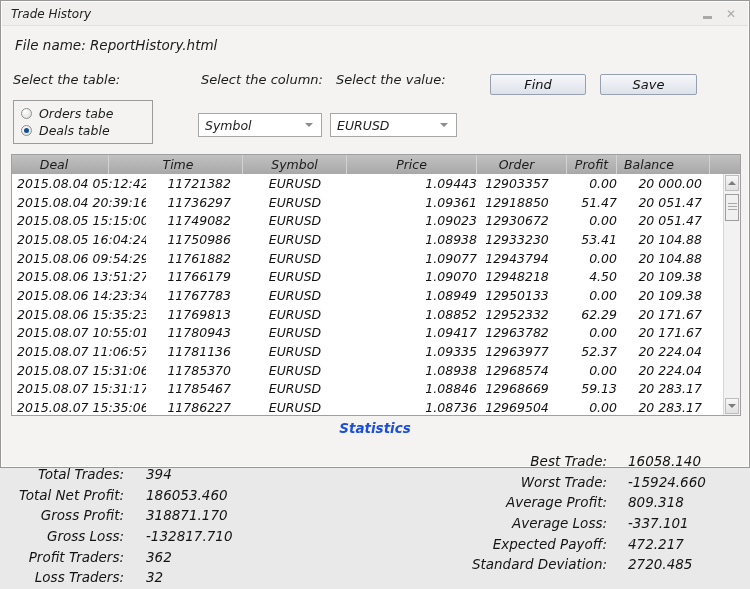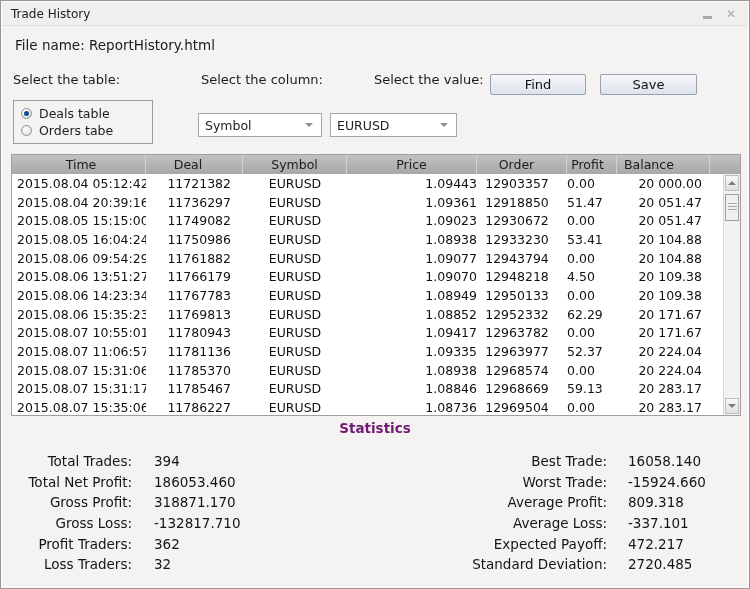--- a/index.html
+++ b/index.html
@@ -4,24 +4,25 @@
 <style>
   * { margin:0; padding:0; box-sizing:border-box; }
   html,body { width:750px; height:589px; }
   body {
     font-family:"DejaVu Sans","Liberation Sans",sans-serif;
     background:#e9e9e9;
     color:#1d1d1d;
     -webkit-font-smoothing:antialiased;
   }
   .window {
-    position:relative; width:750px; height:589px;
+    position:relative; width:750px; height:468px;
     background:#f4f3f1;
     border:1px solid #979797;
     box-shadow:inset 0 0 0 1px #fbfbfa;
+    font-style:italic;
   }
   
   .titlebar {
     position:absolute; top:1px; left:1px; right:1px; height:24px;
     background:#f0efee; border-bottom:1px solid #e2e1e0;
     display:flex; align-items:center; padding:0 9px;
     font-size:12px; color:#222;
   }
   .titlebar .spacer { flex:1; }
   .winbtn {
@@ -31,21 +32,21 @@
   .min-glyph { width:9px; height:3px; background:#a9a9a9; margin-top:7px; }
   .close-glyph { color:#a9a9a9; font-size:12px; font-weight:bold; line-height:1; }
   
   .filename {
     position:absolute; left:14px; top:36px; font-size:13.5px; color:#1b1b1b;
   }
   
   .ctl-label { position:absolute; top:71px; font-size:13px; color:#1b1b1b; }
   .lbl-table  { left:12px; }
   .lbl-column { left:200px; }
-  .lbl-value  { left:335px;margin-left:38px; }
+  .lbl-value  { left:335px; }
   
   .btn {
     position:absolute; top:73px; height:21px;
     background:linear-gradient(#f6f7fa,#dde2ea);
     border:1px solid #96a0af; border-radius:2px;
     font-size:13px; color:#111; font-family:inherit;
     display:flex; align-items:center; justify-content:center;
     cursor:default;
   }
   .btn-find { left:489px; width:96px; }
@@ -97,21 +98,21 @@
     border-right:1px solid #d2d2d2; height:100%;
   }
   .grid-body { position:absolute; left:0; top:19px; right:17px; bottom:0; background:#fff; }
   .trow { display:flex; height:18.7px; align-items:center; font-size:12.5px; color:#111; }
   .tcell { white-space:nowrap; overflow:hidden; }
   .c0 { width:134px; text-align:left;  padding-left:5px;  }
   .c1 { width:97px;  text-align:right; padding-right:12px; }
   .c2 { width:104px; text-align:center; }
   .c3 { width:130px; text-align:right; }
   .c4 { width:90px;  text-align:center; padding-right:10px; }
-  .c5 { width:50px;  text-align:left; padding-right:8px; }
+  .c5 { width:50px;  text-align:right; padding-right:0; }
   .c6 { width:93px;  text-align:right; padding-right:8px; }
   .hcell.c6 { justify-content:flex-start; padding-left:7px; padding-right:0; }
   
   .vscroll {
     position:absolute; top:19px; right:0; bottom:0; width:17px;
     background:#f2f2f2; border-left:1px solid #d6d6d6;
   }
   .sbtn {
     position:absolute; left:1px; right:1px; height:16px;
     background:linear-gradient(#f7f7f7,#e1e1e1); border:1px solid #bdbdbd;
@@ -125,24 +126,24 @@
     background:#f0f0f0; border:1px solid #9d9d9d;
     display:flex; align-items:center; justify-content:center;
   }
   .sthumb .grip {
     width:9px; height:9px;
     background:repeating-linear-gradient(#a8a8a8 0 1px, transparent 1px 3px);
   }
   
   .stats-title {
     position:absolute; left:0; right:0; top:419px; text-align:center;
-    font-size:13.5px; font-weight:bold; color:#701a75;
+    font-size:13.5px; font-weight:bold; color:#1d4ed8;
   }
   .stats-col { position:absolute; top:450px; font-size:13.5px; color:#141414; }
-  .stats-left  { left:8px;  width:350px; }
+  .stats-left  { left:0;  width:350px;margin-top:13px; }
   .stats-right { left:378px; width:360px; }
   .stat-row { display:grid; height:20.6px; align-items:center; }
   .stats-left  .stat-row { grid-template-columns:123px auto; column-gap:22px; }
   .stats-right .stat-row { grid-template-columns:228px auto; column-gap:21px; }
   .stat-label { text-align:right; }
   .stat-value { text-align:left; }
 </style>
 </head>
 <body>
 
@@ -163,42 +164,42 @@
 
   <div class="ctl-label lbl-table">Select the table:</div>
   <div class="ctl-label lbl-column">Select the column:</div>
   <div class="ctl-label lbl-value">Select the value:</div>
 
   <div class="btn btn-find">Find</div>
   <div class="btn btn-save">Save</div>
 
   <div class="radio-group" id="radio-group">
       <div class="radio-row">
+        <span class="radio"></span>
+        <span>Orders tabe</span>
+      </div>
+      <div class="radio-row">
         <span class="radio checked"></span>
         <span>Deals table</span>
-      </div>
-      <div class="radio-row">
-        <span class="radio"></span>
-        <span>Orders tabe</span>
       </div>
     </div>
 
   <div class="combo combo-column">
     <span>Symbol</span>
     <span class="arrow"></span>
   </div>
   <div class="combo combo-value">
     <span>EURUSD</span>
     <span class="arrow"></span>
   </div>
 
   <div class="grid">
     <div class="grid-header" id="grid-header">
+        <div class="hcell c1">Deal</div>
         <div class="hcell c0">Time</div>
-        <div class="hcell c1">Deal</div>
         <div class="hcell c2">Symbol</div>
         <div class="hcell c3">Price</div>
         <div class="hcell c4">Order</div>
         <div class="hcell c5">Profit</div>
         <div class="hcell c6">Balance</div>
       </div>
     <div class="grid-body" id="grid-body">
         <div class="trow">
           <div class="tcell c0">2015.08.04 05:12:42</div>
           <div class="tcell c1">11721382</div>

